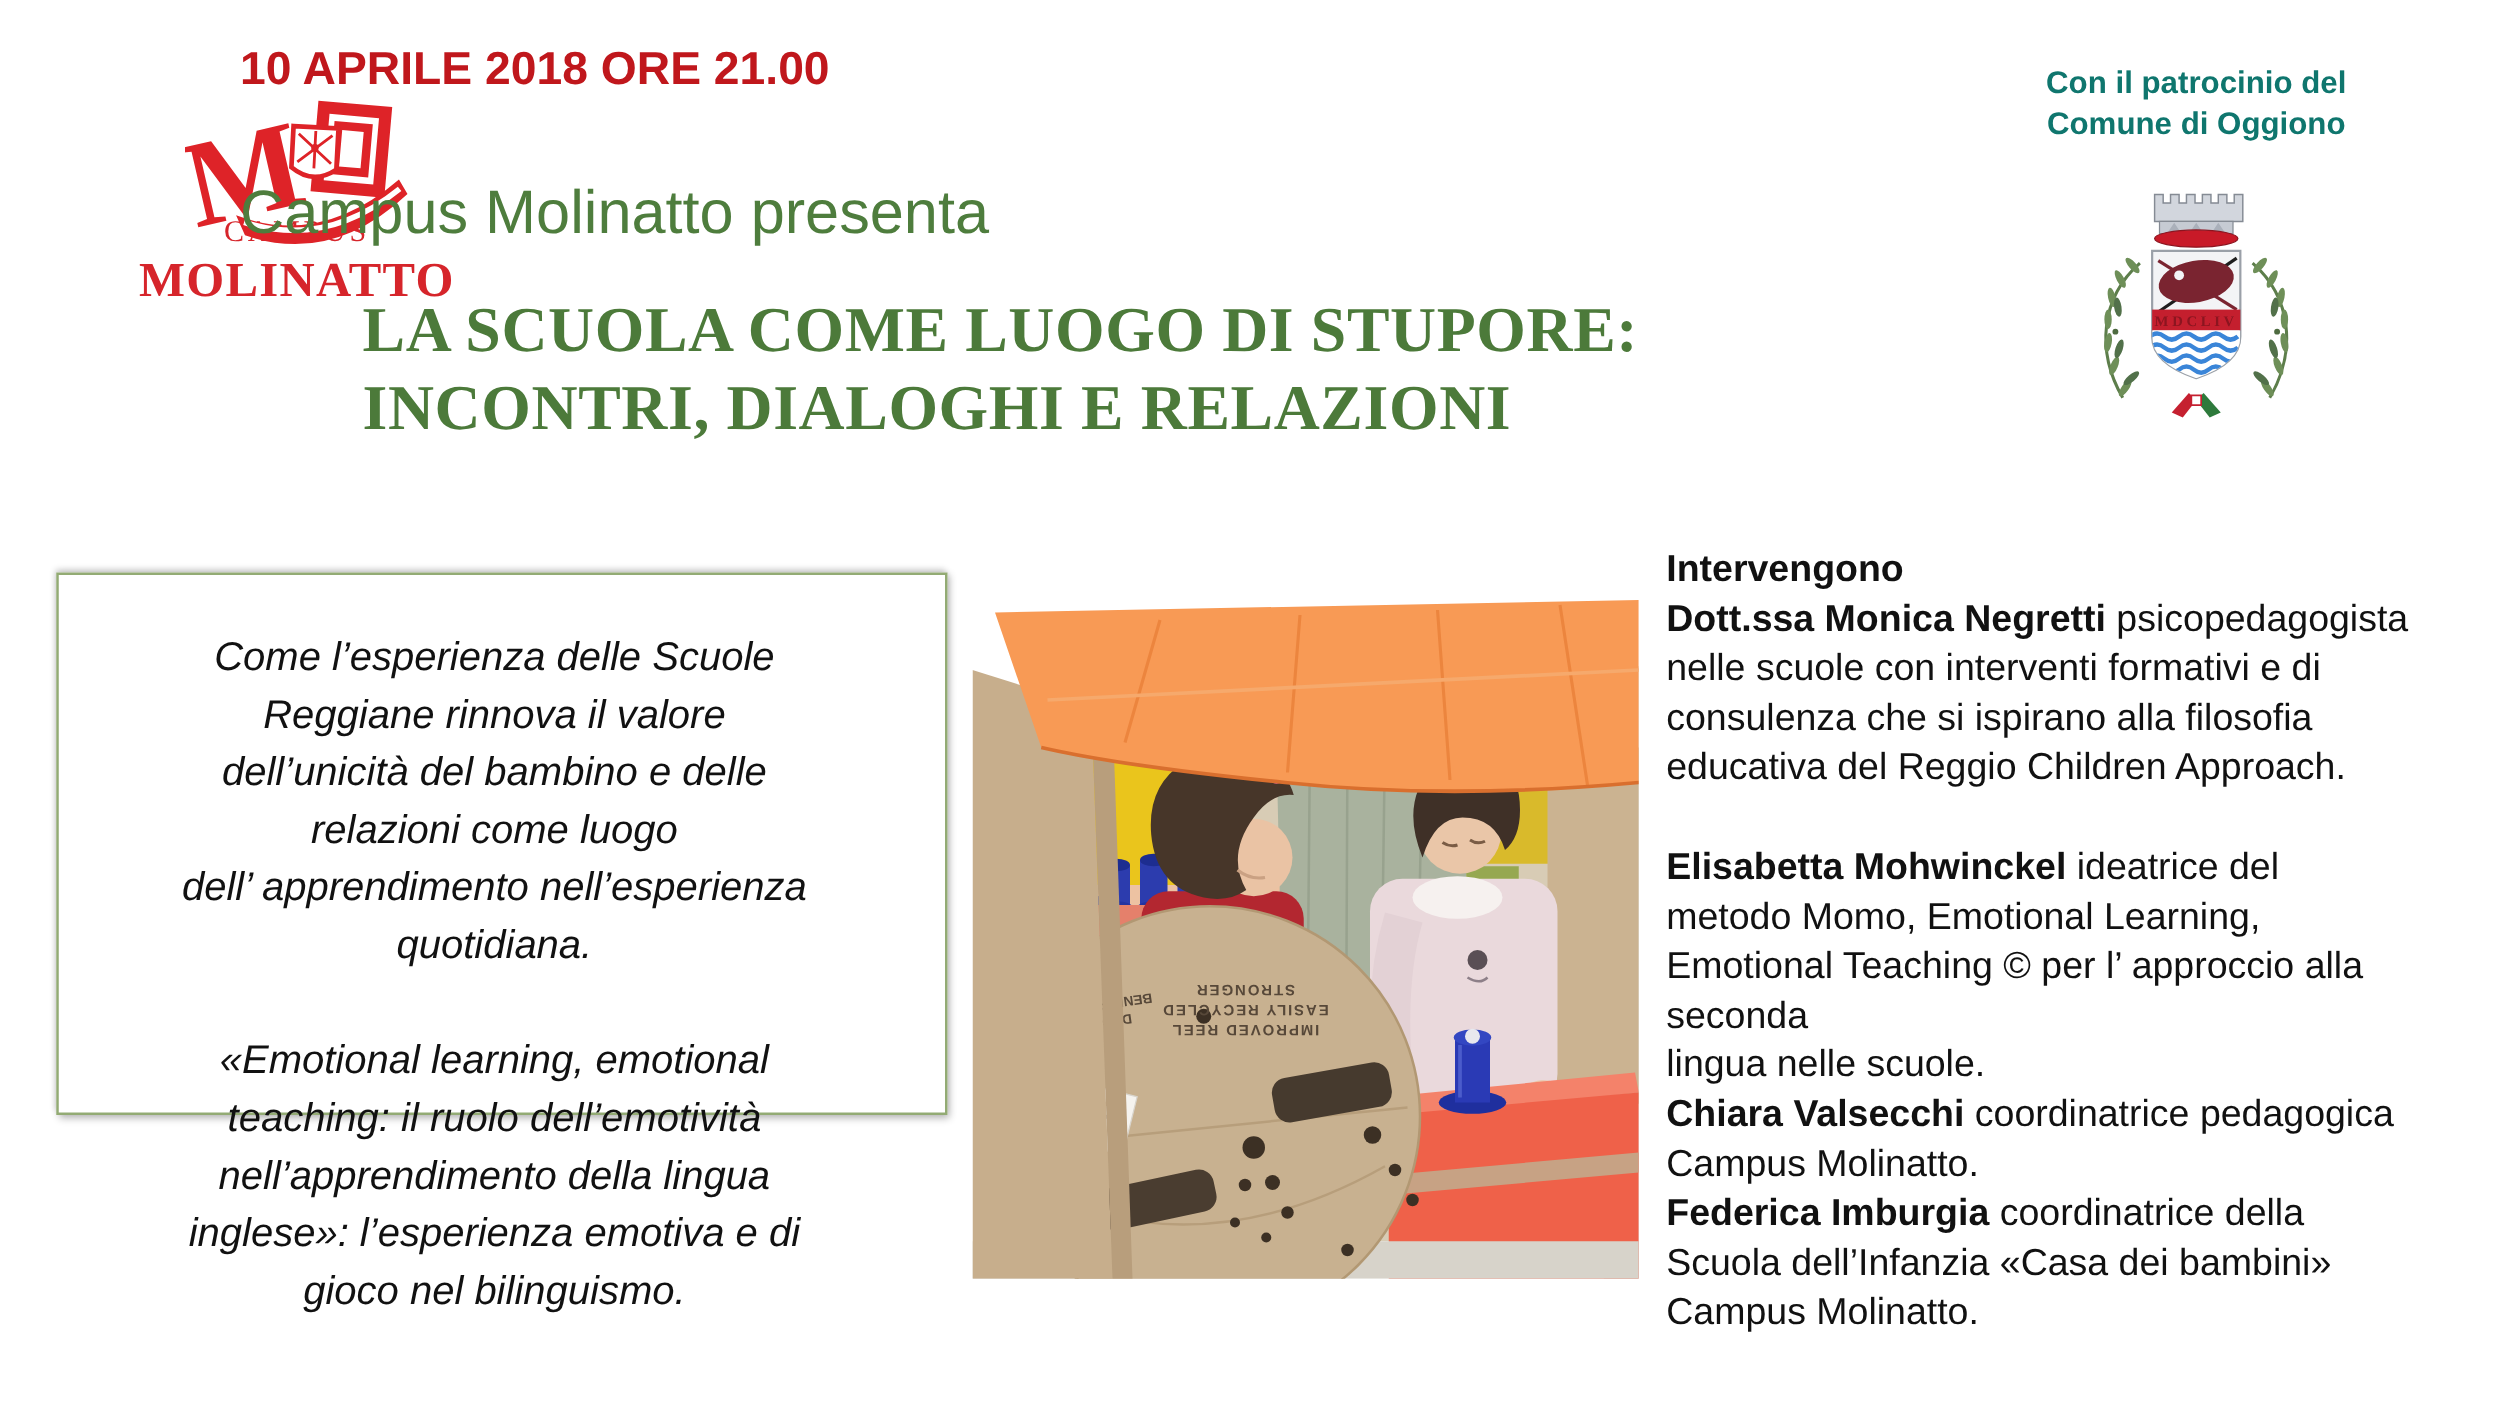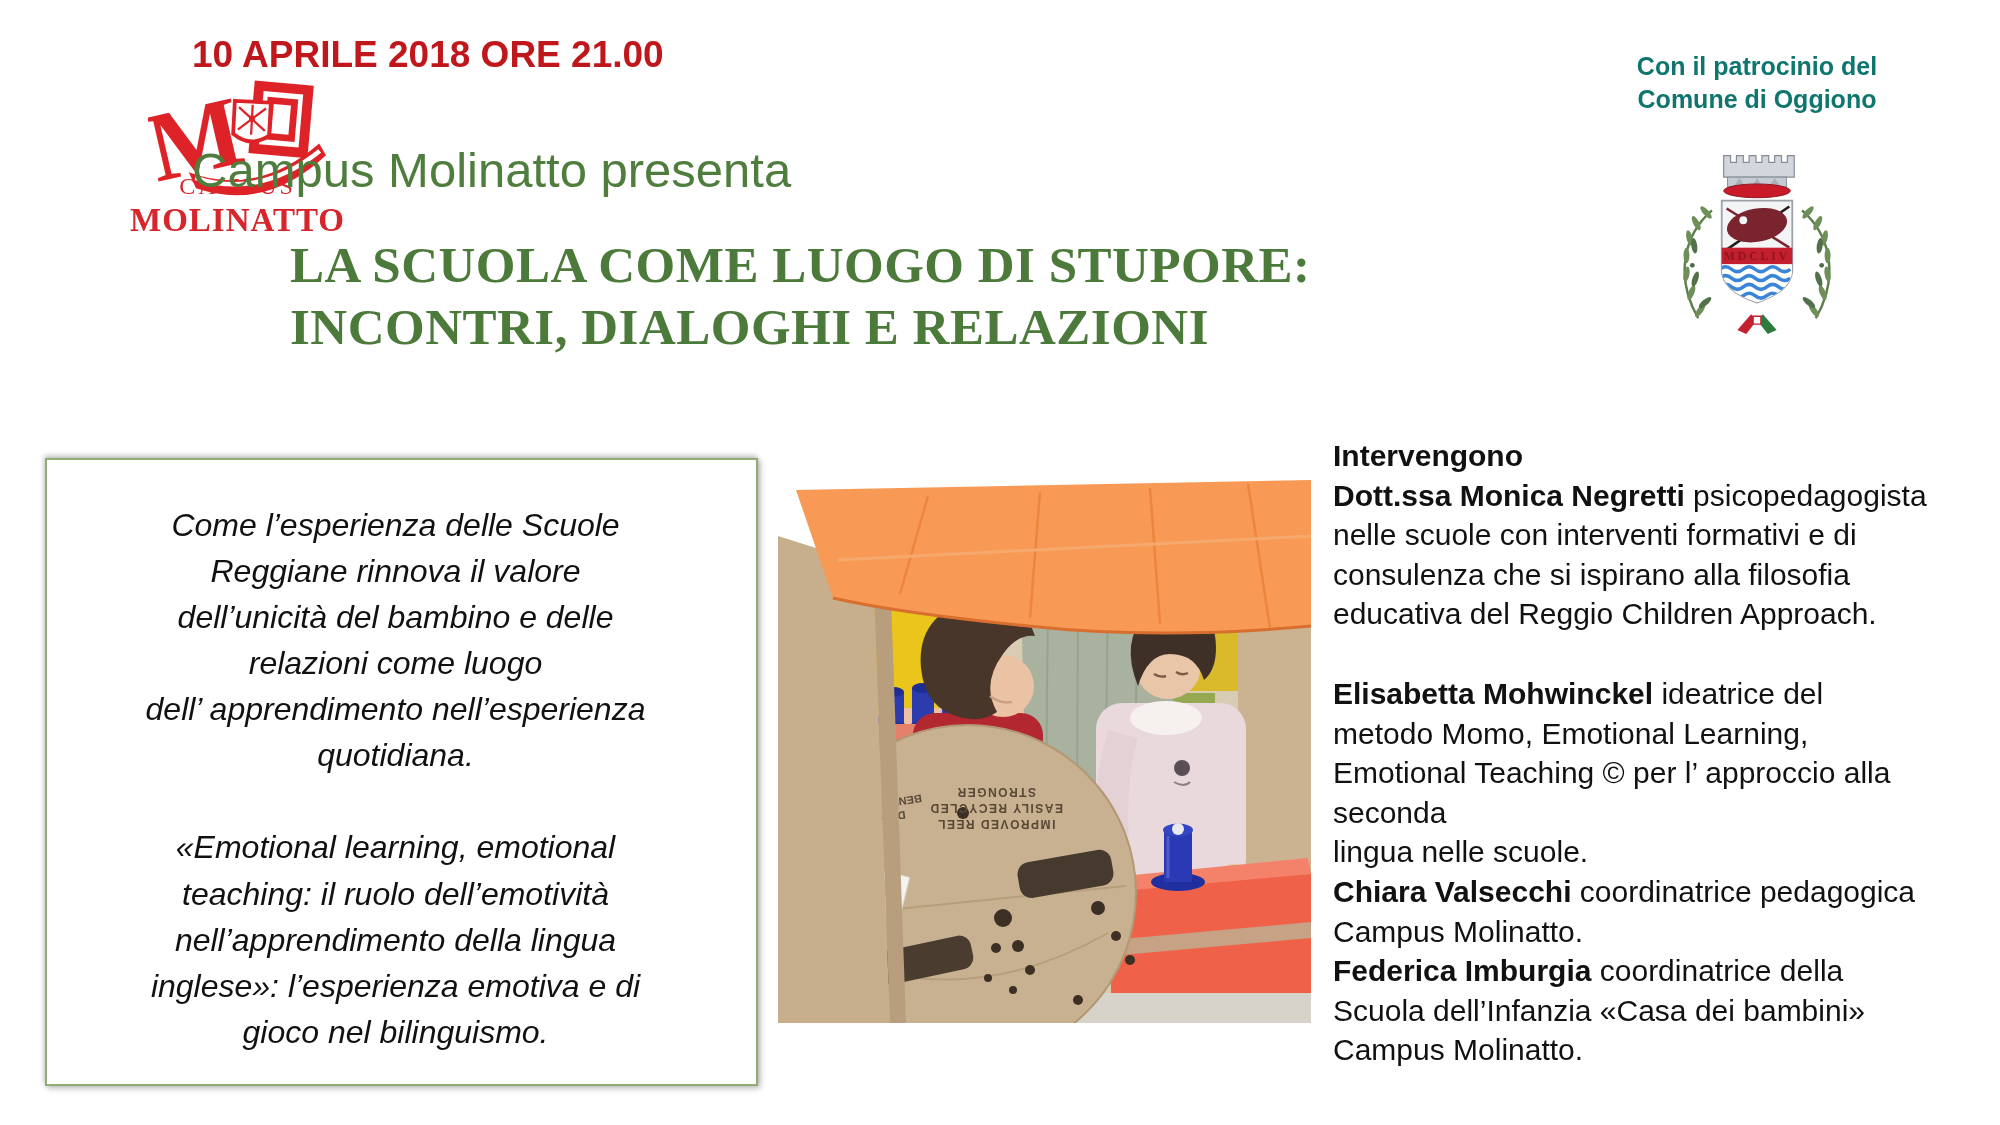--- a/index.html
+++ b/index.html
@@ -5,35 +5,35 @@
   html,body{margin:0;padding:0;background:#888;}
   .poster{
     position:relative;width:2000px;height:1125px;background:#ffffff;
     font-family:"Liberation Sans",sans-serif;color:#111;overflow:hidden;
   }
   
   .logo-block{position:absolute;left:105px;top:55px;width:265px;text-align:center;}
   .logo-mark{position:absolute;left:43px;top:14px;}
   .logo-campus{margin-top:118px;font-family:"Liberation Serif",serif;font-size:24px;
     letter-spacing:3px;color:#d6252b;}
-  .logo-molinatto{font-family:"Liberation Serif",serif;font-size:33px;font-weight:bold;
+  .logo-molinatto{font-family:"Liberation Serif",serif;font-size:39px;font-weight:bold;
     letter-spacing:1px;color:#d6252b;margin-top:2px;}
   
   .header-block{position:absolute;left:290px;top:34px;width:1400px;text-align:left;}
   .date-line{font-size:37px;font-weight:bold;color:#c0171c;transform:translateX(-98px);}
   .venue-line{font-size:37px;color:#c0171c;margin-top:9px;}
   .presenter-line{font-size:49px;color:#4e7d3d;margin-top:66px;transform:translateX(-98px);}
   .event-title{margin-top:36px;font-family:"Liberation Serif",serif;font-weight:bold;
     font-size:51px;line-height:1.22;color:#4c7a3a;letter-spacing:0.5px;}
   
   .patronage-block{position:absolute;left:1595px;top:50px;width:324px;text-align:center;}
   .patronage-text{font-size:25px;font-weight:600;line-height:1.32;color:#0f766e;}
   .crest{margin-top:6px;}
   
-  .quote-box{position:absolute;left:45px;top:458px;width:713px;height:628px;
+  .quote-box{position:absolute;left:45px;top:458px;width:713px;height:434px;
     border:2px solid #93ab74;box-sizing:border-box;background:#fff;
     box-shadow:2px 2px 6px rgba(0,0,0,0.30), -1px -3px 5px rgba(0,0,0,0.18);
     text-align:center;padding:42px 22px 0 10px;}
   .quote-box p{margin:0;font-style:italic;font-size:32px;line-height:1.44;
     white-space:pre-line;}
   .quote-box p.first{margin-bottom:46px;}
   
   .photo{position:absolute;left:778px;top:478px;}
   
   .speakers{position:absolute;left:1333px;top:436px;width:672px;font-size:30px;

